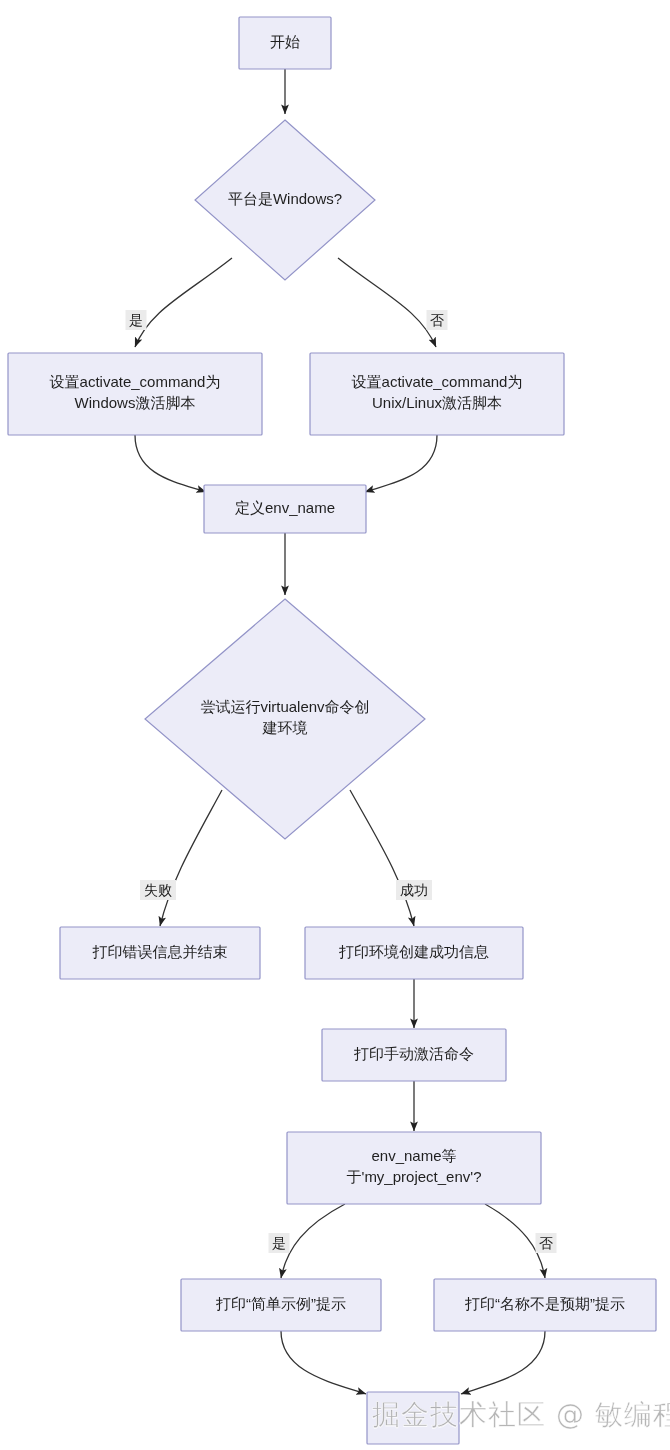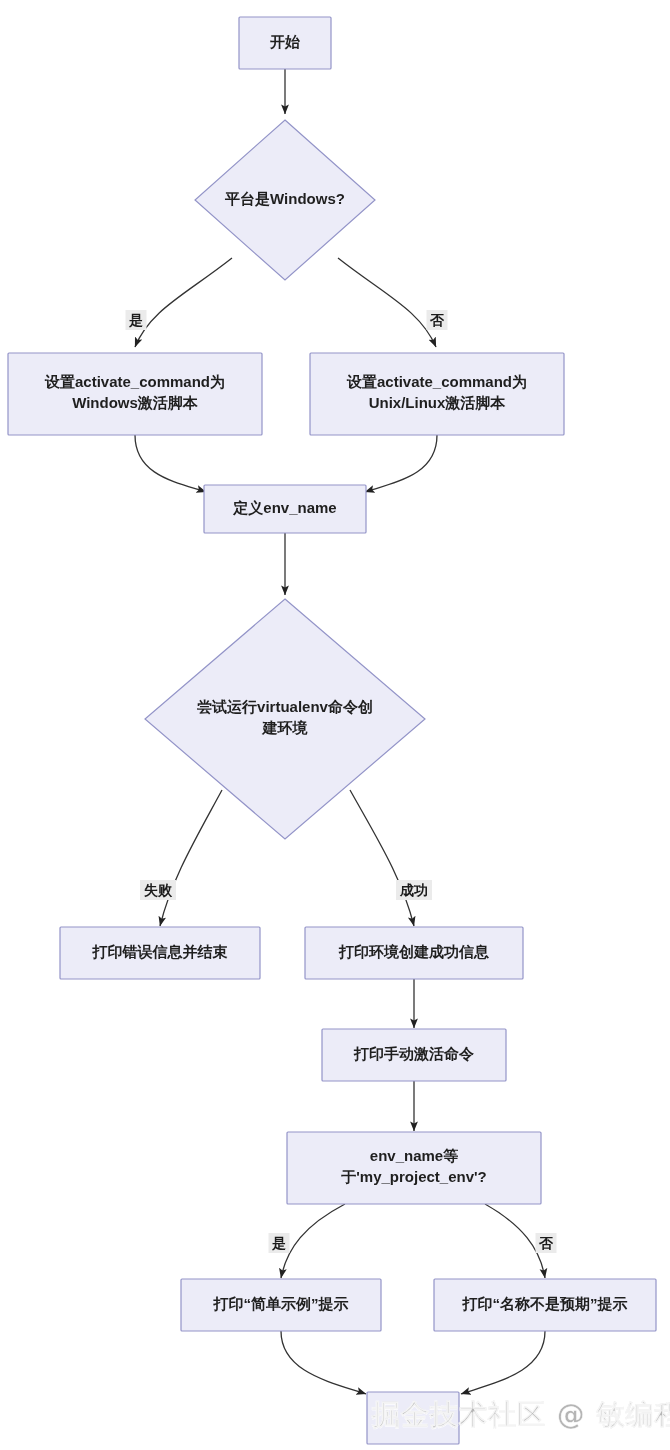--- a/index.html
+++ b/index.html
@@ -12,21 +12,20 @@
     font-family: "Liberation Sans", "DejaVu Sans", sans-serif;
     width: 670px;
     height: 1450px;
     position: relative;
     overflow: hidden;
   }
   #flow-root {
     position: relative;
     width: 670px;
     height: 1054px;
-    font-weight: bold;
   }
   svg.flow-canvas {
     position: absolute;
     top: 0;
     left: 0;
     width: 670px;
     height: 1450px;
     display: block;
   }
   .node-shape {

